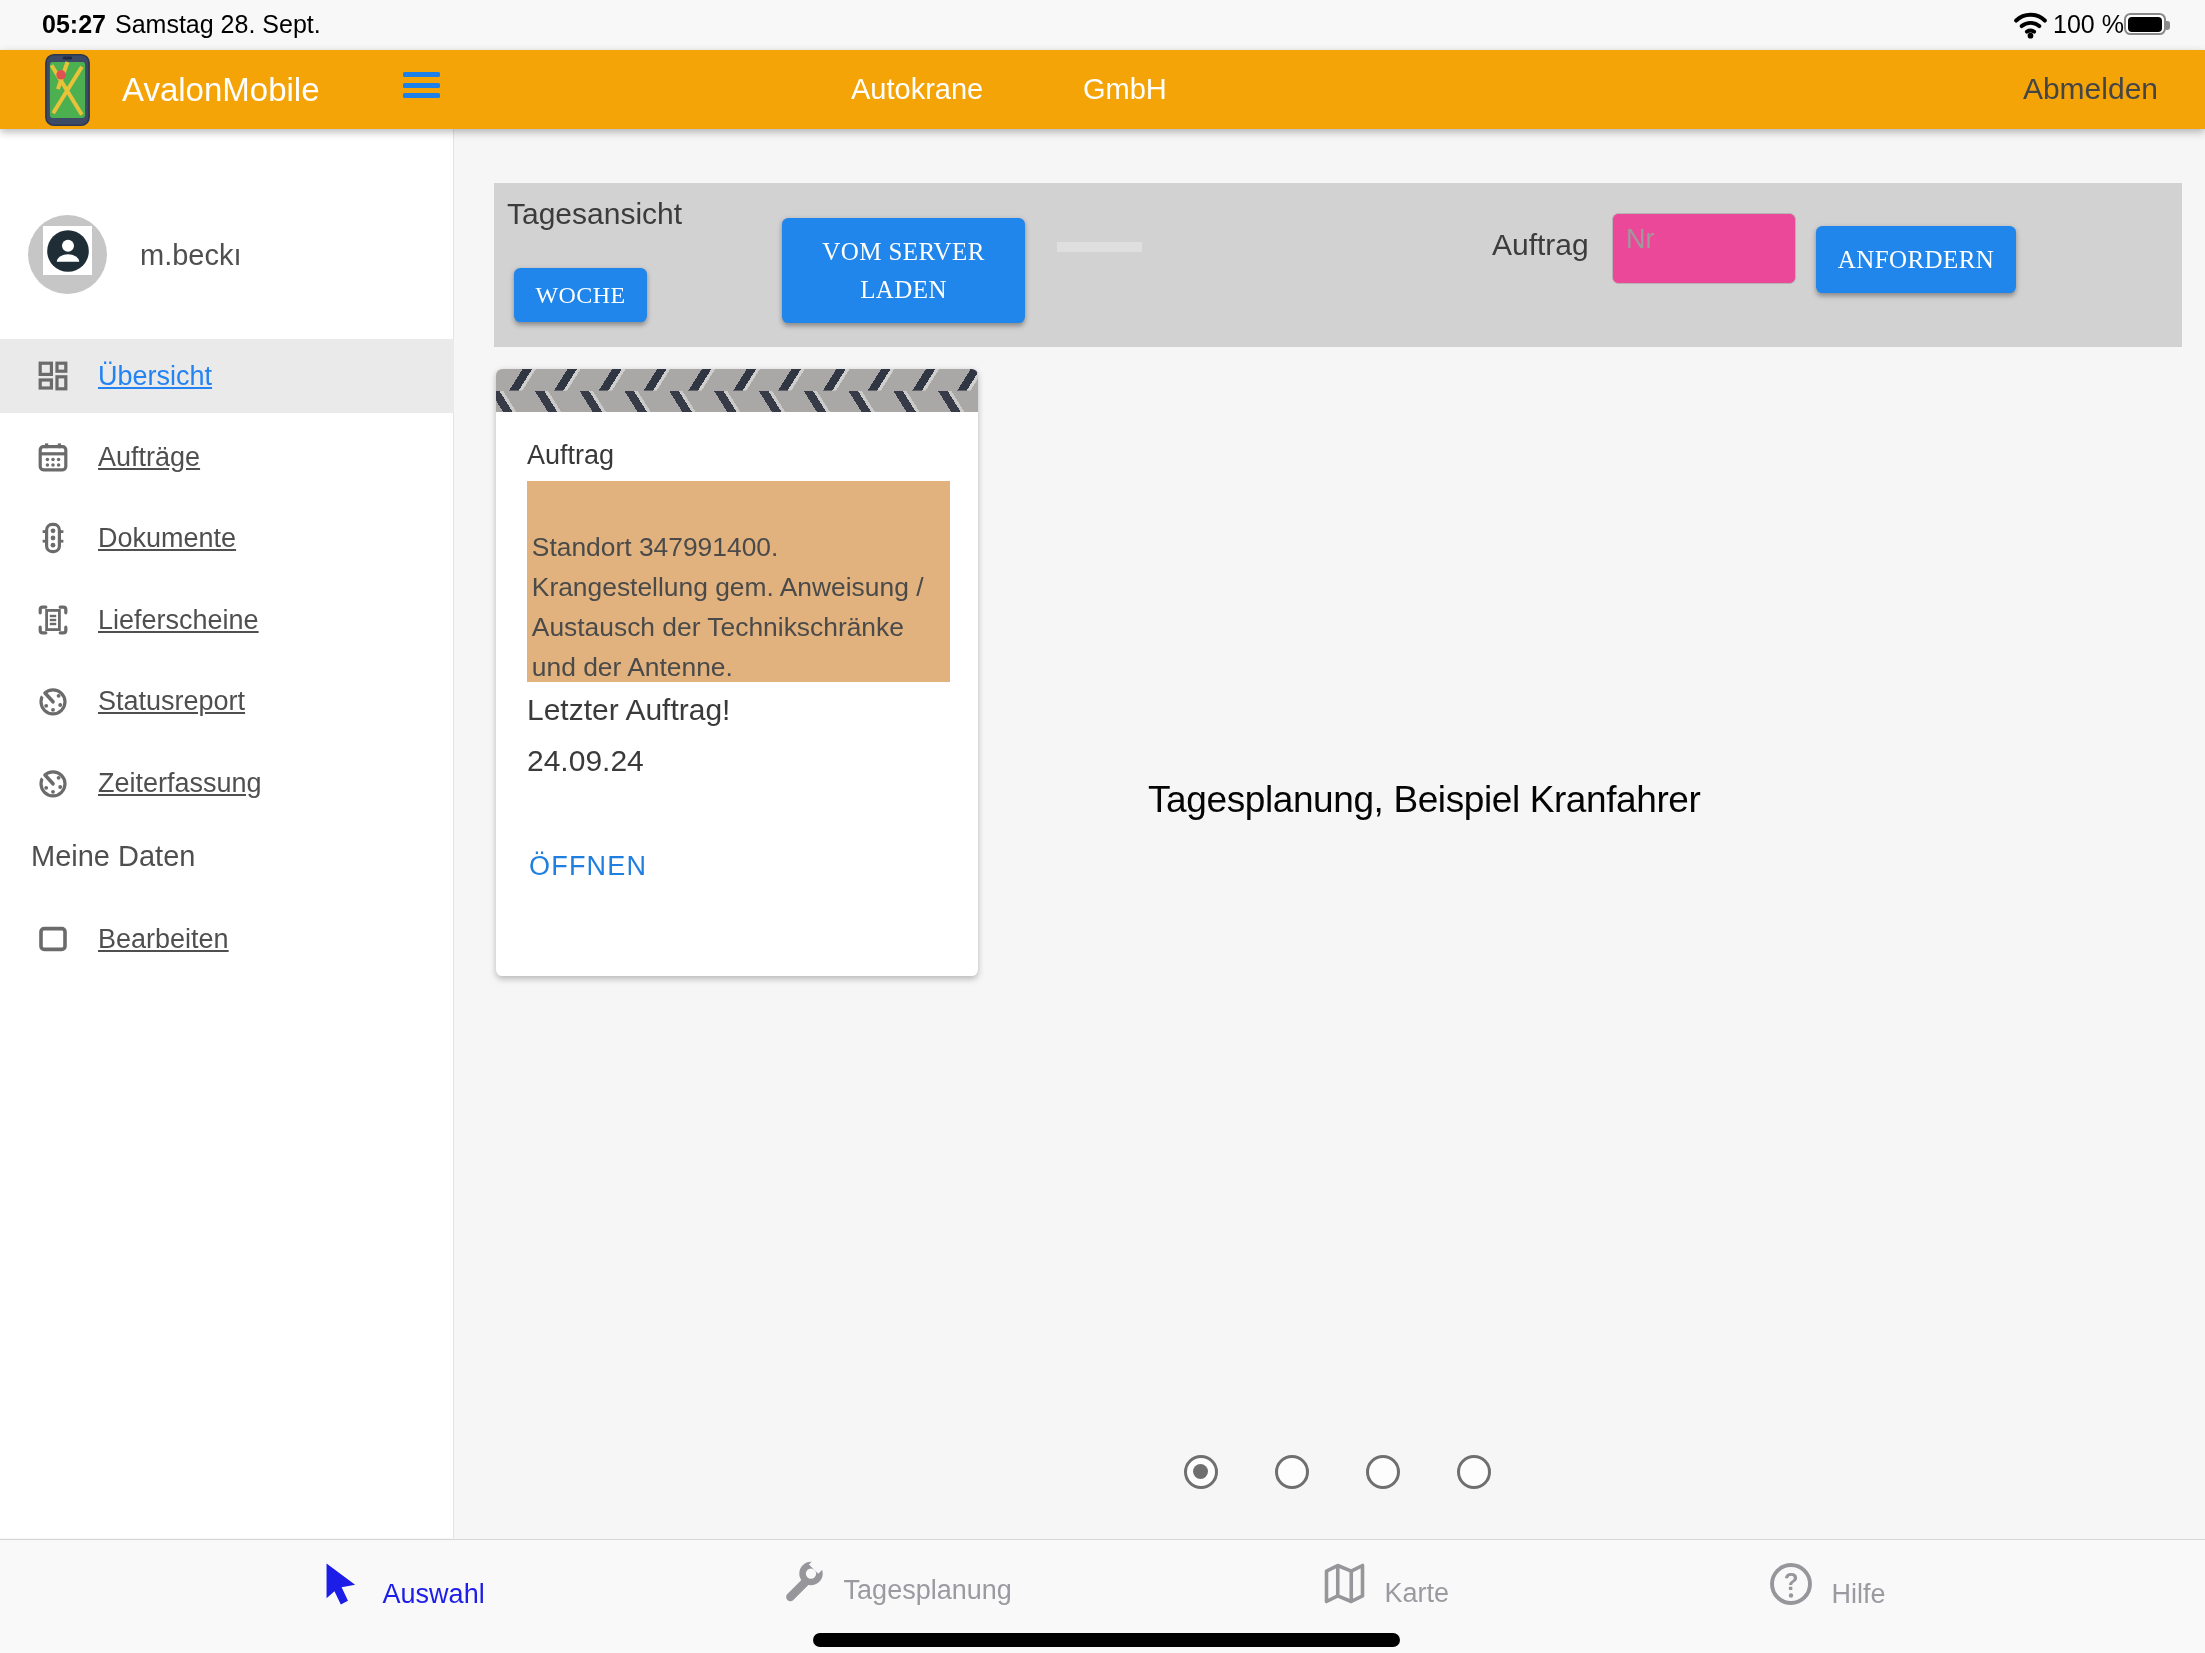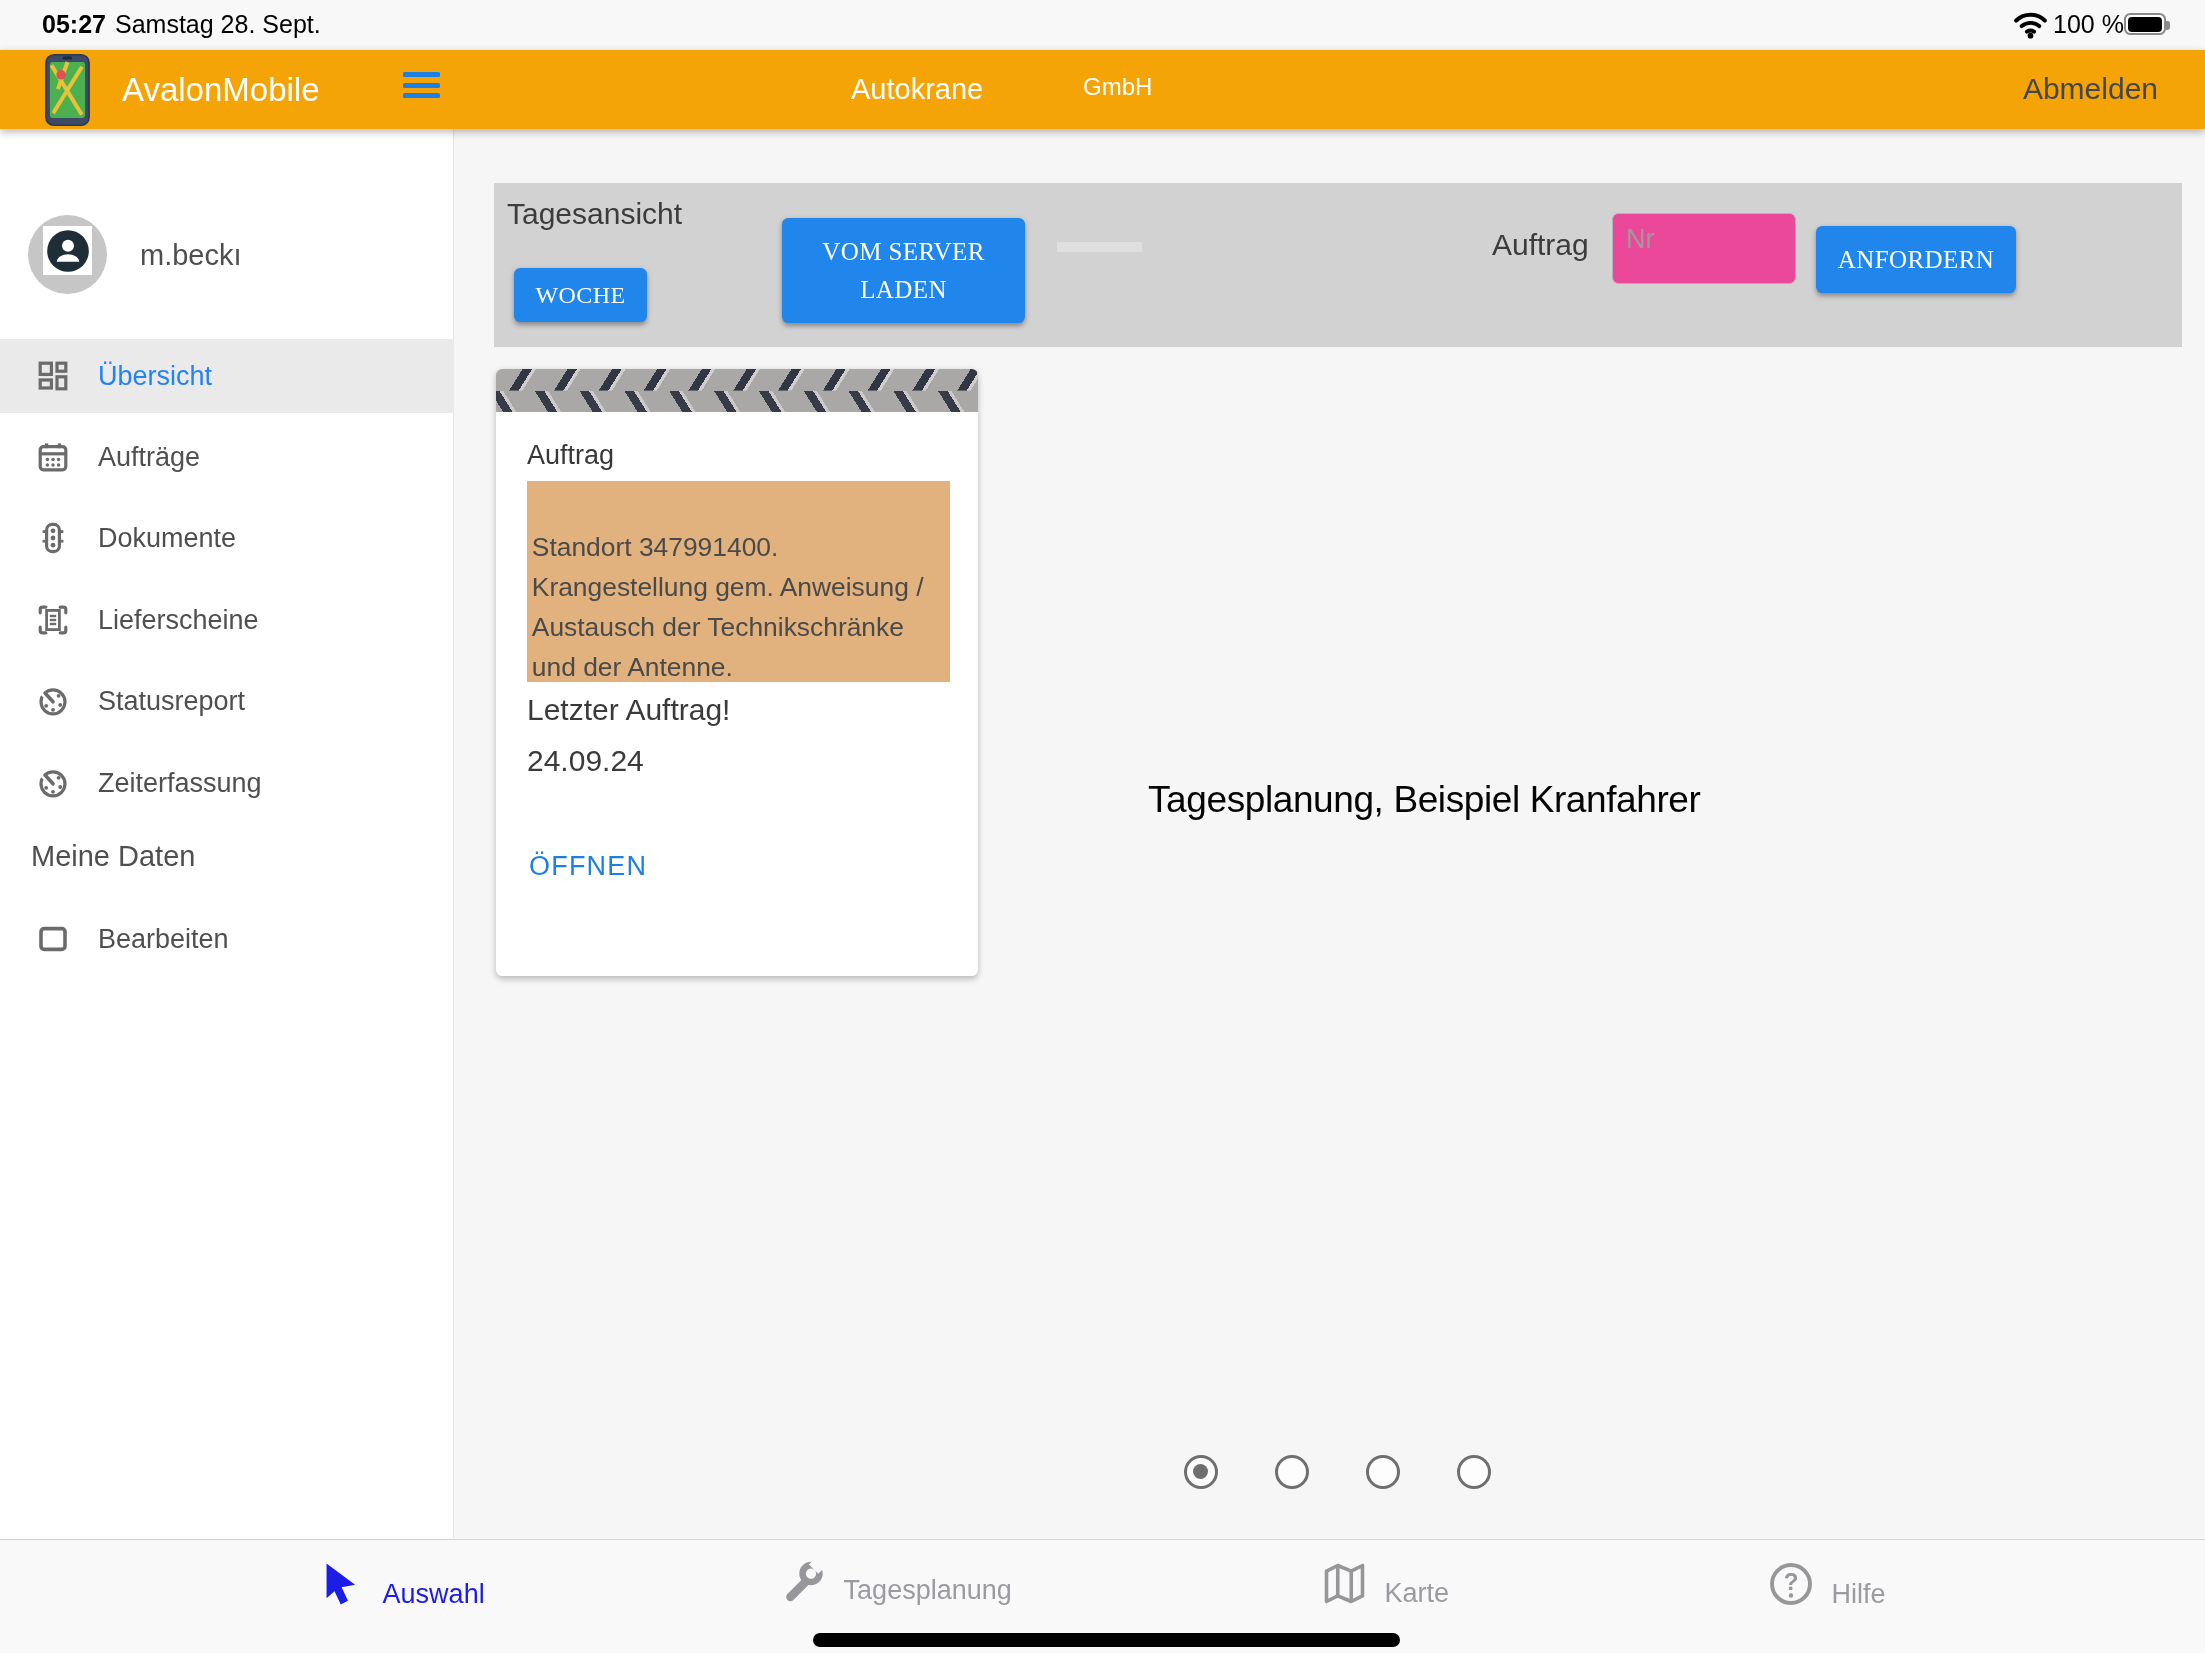--- a/index.html
+++ b/index.html
@@ -17,31 +17,31 @@
   .battery .fill { position:absolute; left:1.6px; top:1.6px; right:1.6px; bottom:1.6px; background:#000; border-radius:4px; }
   .battery .tip { position:absolute; right:-5.6px; top:6.4px; width:3.6px; height:8.8px; background:#8A8A8A; border-radius:0 2.4px 2.4px 0; }
 
   
   .app-header { position:absolute; left:0; top:50px; width:2205px; height:79px; background:#F5A408; z-index:30; box-shadow:0 3.2px 8px rgba(0,0,0,.28);padding-left:30px; }
   .app-icon { position:absolute; left:45px; top:4px; }
   .app-title { position:absolute; left:122px; top:21px; font-size:33px; color:#FFFFFF; }
   .hamburger { position:absolute; left:403px; top:22.4px; width:37px; height:32px; cursor:pointer; }
   .hamburger div { width:37px; height:4.8px; background:#1D7FE8; border-radius:1.6px; margin-bottom:5.6px; }
   .company-1 { position:absolute; left:851px; top:23px; font-size:29px; color:#FFFFFF; }
-  .company-2 { position:absolute; left:1083px; top:23px; font-size:24px; color:#FFFFFF;text-align:right; }
+  .company-2 { position:absolute; left:1083px; top:23px; font-size:29px; color:#FFFFFF;text-align:right; }
   .logout { position:absolute; right:47px; top:21.6px; font-size:30px; color:#454545; cursor:pointer; }
 
   
   .sidebar { position:absolute; left:0; top:128px; width:454px; height:1410px; background:#FFFFFF; border-right:1.6px solid #E2E2E2; z-index:5; }
   .avatar-wrap { position:absolute; left:28px; top:87px; width:79px; height:79px; border-radius:50%; background:#C6C6C6; }
   .avatar-square { position:absolute; left:15px; top:11.2px; width:49px; height:49px; background:#FFFFFF; display:flex; align-items:center; justify-content:center; }
   .username { position:absolute; left:140px; top:111px; font-size:29px; color:#4F4F4F; }
   .nav-row { position:absolute; left:0; width:454px; height:74px; display:flex; align-items:center; cursor:pointer; }
   .nav-row .icn { position:absolute; left:37px; width:32px; height:32px; }
-  .nav-row .lbl { position:absolute; left:98px; font-size:27px; color:#4F4F4F; }
+  .nav-row .lbl { position:absolute; left:98px; font-size:27px; color:#4F4F4F;text-decoration:underline; }
   .nav-row.active { background:#EAEAEA; }
   .nav-row.active .lbl { color:#2383F2; }
   .section-label { position:absolute; left:31px; top:712px; font-size:29px; color:#4F4F4F; }
 
   
   .toolbar { position:absolute; left:494px; top:183px; width:1688px; height:164px; background:#D2D2D2; }
   .tb-view-label { position:absolute; left:13px; top:14.4px; font-size:30px; color:#3C3C3C; }
   .btn { background:#2186EB; color:#FFFFFF; border:none; border-radius:6.4px; font-family:Liberation Serif, serif; font-weight:500; letter-spacing:0.4px; box-shadow:0 2.4px 4.8px rgba(0,0,0,.35); cursor:pointer; display:flex; align-items:center; justify-content:center; text-align:center; }
   .btn-woche { position:absolute; left:20px; top:85px; width:133px; height:54px; font-size:24px; }
   .btn-load { position:absolute; left:288px; top:35px; width:243px; height:105px; font-size:25px; line-height:38px; padding:0 21px; }

